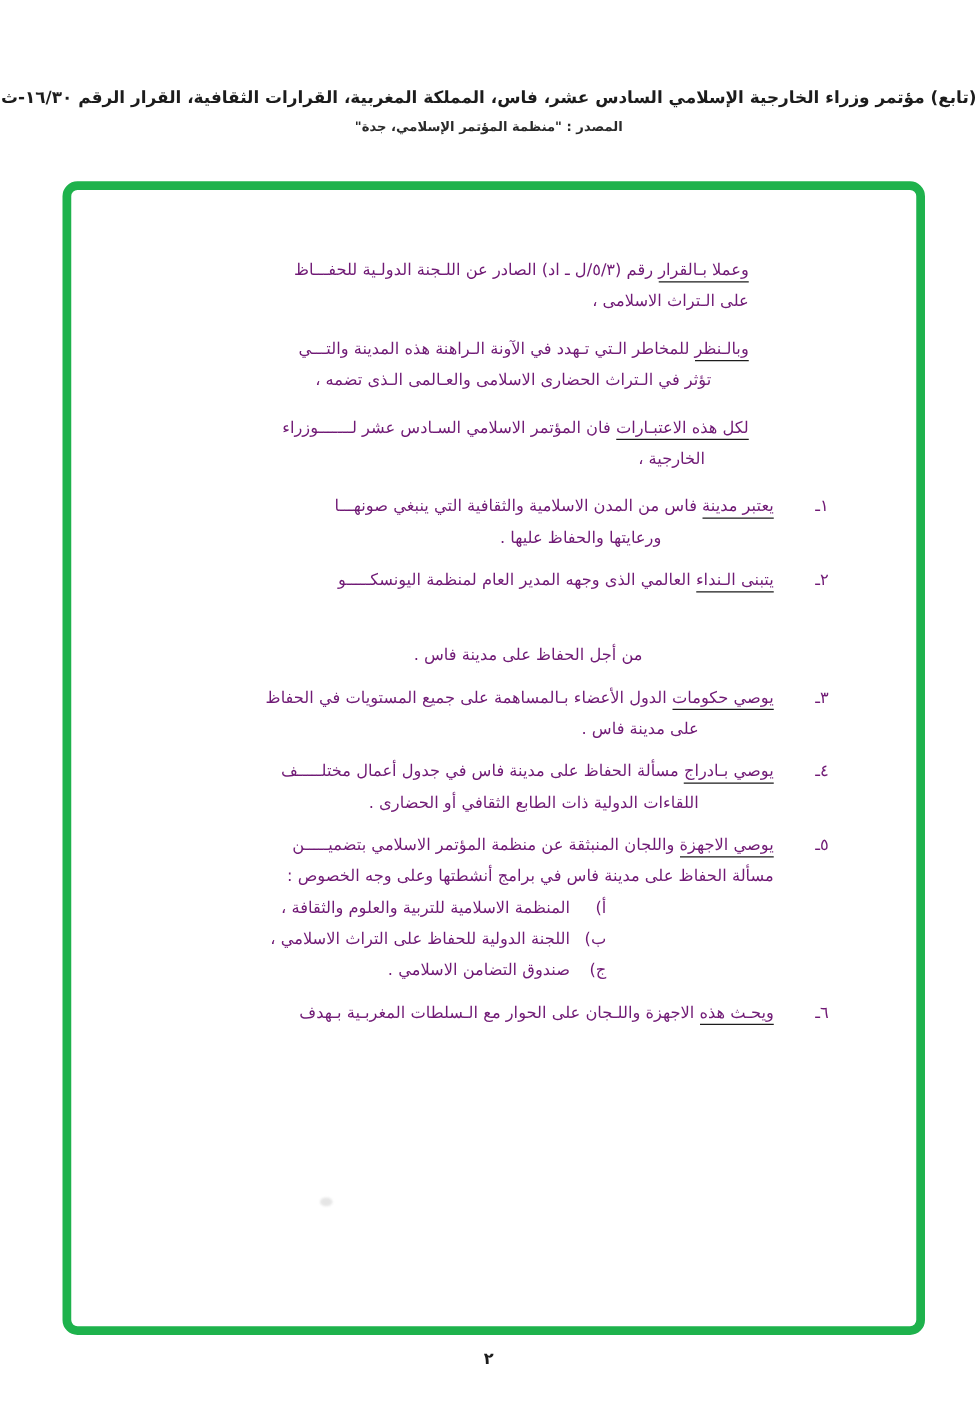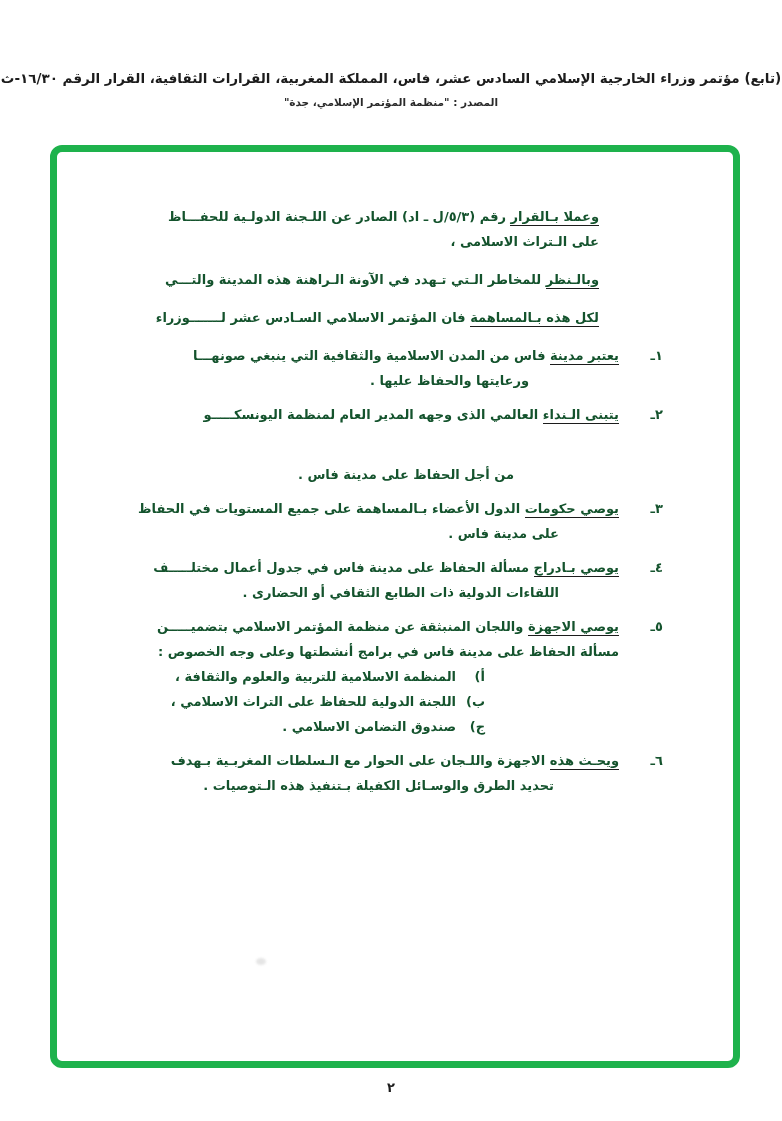--- a/index.html
+++ b/index.html
@@ -27,22 +27,22 @@
     position:absolute;left:50px;top:145px;
     width:690px;height:923px;
     box-sizing:border-box;
     border:7px solid #1eb24c;
     border-radius:12px;
     background:#ffffff;
   }
   .content{
     position:absolute;top:52px;right:70px;left:34px;bottom:16px;
     direction:rtl;
-    font-size:13px;font-weight:bold;line-height:25px;
-    color:#14532d;
+    font-size:13px;font-weight:normal;line-height:25px;
+    color:#701a75;
   }
   .para{margin-bottom:13px;margin-right:64px;}
   .line{white-space:nowrap;text-align:right;}
   .lead{border-bottom:1.3px solid #1c1c1c;padding-bottom:1px;}
   .item{display:flex;margin-bottom:9px;}
   .item .num{flex:0 0 26px;width:26px;margin-left:18px;white-space:nowrap;}
   .item .itxt{flex:1 1 auto;min-width:0;}
   .subrow{display:flex;margin-right:134px;}
   .subrow .smk{flex:0 0 20px;width:20px;margin-left:9px;white-space:nowrap;}
   .subrow .stx{white-space:nowrap;}
@@ -66,23 +66,25 @@
   <div class="hdr2" dir="rtl">المصدر :  "منظمة المؤتمر الإسلامي، جدة"</div>
 
   <div class="frame" style="border-color: rgb(30, 178, 76);">
     <div class="content" id="doc-body">
         <div class="para">
           <div class="line"><span class="lead">وعملا بـالقرار</span><span> رقم (٥/٣/ل ـ اد) الصادر عن اللـجنة الدولـية للحفـــاظ</span></div>
           <div class="line">على الـتراث الاسلامى ،</div>
         </div>
         <div class="para">
           <div class="line"><span class="lead">وبالـنظر</span><span> للمخاطر الـتي تـهدد في الآونة الـراهنة هذه المدينة والتـــي</span></div>
+          <div class="line" style="padding-right: 30px;">تؤثر في الـتراث الحضارى الاسلامى والعـالمى الـذى تضمه ،</div>
         </div>
         <div class="para">
-          <div class="line"><span class="lead">لكل هذه بـالمساهمة</span><span> فان المؤتمر الاسلامي السـادس عشر لـــــــوزراء</span></div>
+          <div class="line"><span class="lead">لكل هذه الاعتبـارات</span><span> فان المؤتمر الاسلامي السـادس عشر لـــــــوزراء</span></div>
+          <div class="line" style="padding-right: 35px;">الخارجية ،</div>
         </div>
         <div class="item">
           <div class="num">١ـ</div>
           <div class="itxt">
             <div class="line"><span class="lead">يعتبر مدينة</span><span> فاس من المدن الاسلامية والثقافية التي ينبغي صونهـــا</span></div>
             <div class="line" style="padding-right: 90px;">ورعايتها والحفاظ عليها .</div>
           </div>
         </div>
         <div class="item">
           <div class="num">٢ـ</div>
@@ -121,21 +123,20 @@
             <div class="subrow">
               <div class="smk">ج)</div>
               <div class="stx">صندوق التضامن الاسلامي .</div>
             </div>
           </div>
         </div>
         <div class="item">
           <div class="num">٦ـ</div>
           <div class="itxt">
             <div class="line"><span class="lead">ويحـث هذه</span><span> الاجهزة واللـجان على الحوار مع الـسلطات المغربـية بـهدف</span></div>
-            <div class="line" style="padding-right: 65px;">تحديد الطرق والوسـائل الكفيلة بـتنفيذ هذه الـتوصيات .</div>
           </div>
         </div>
       </div>
   </div>
 
   <div class="smudge"></div>
 
   <div class="pagenum">٢</div>
 </div>
 

